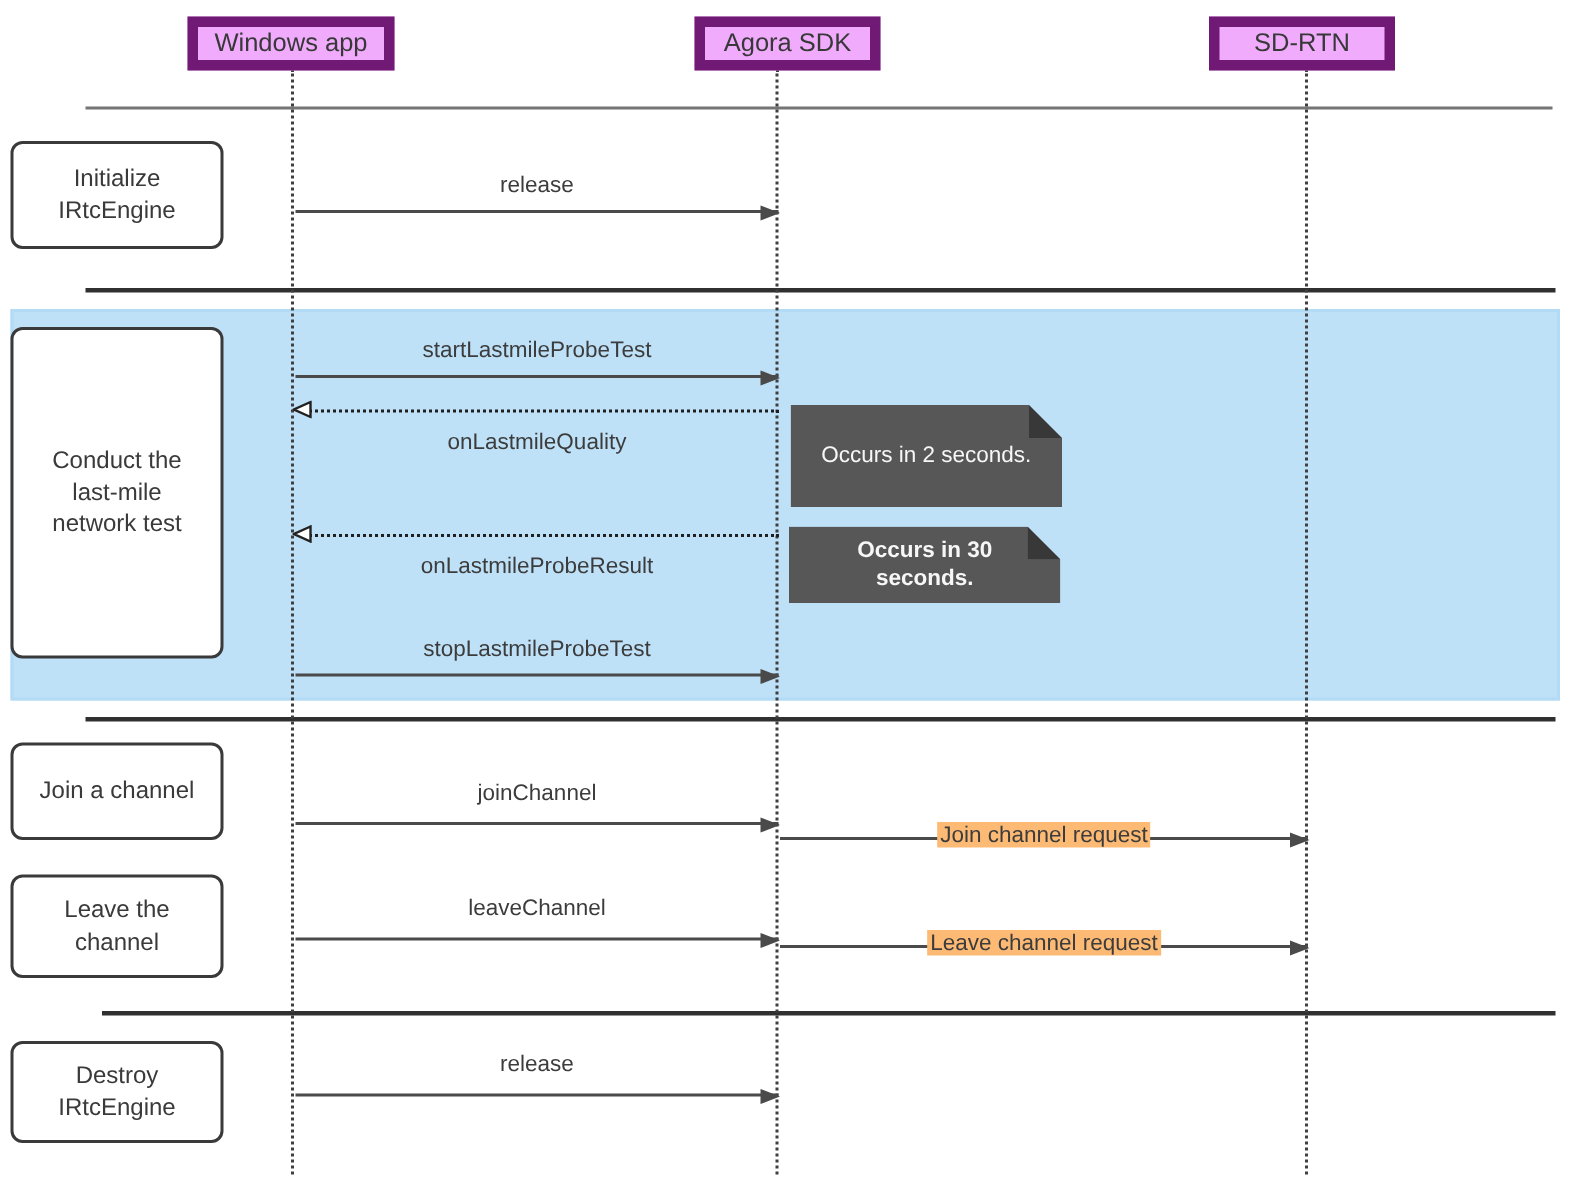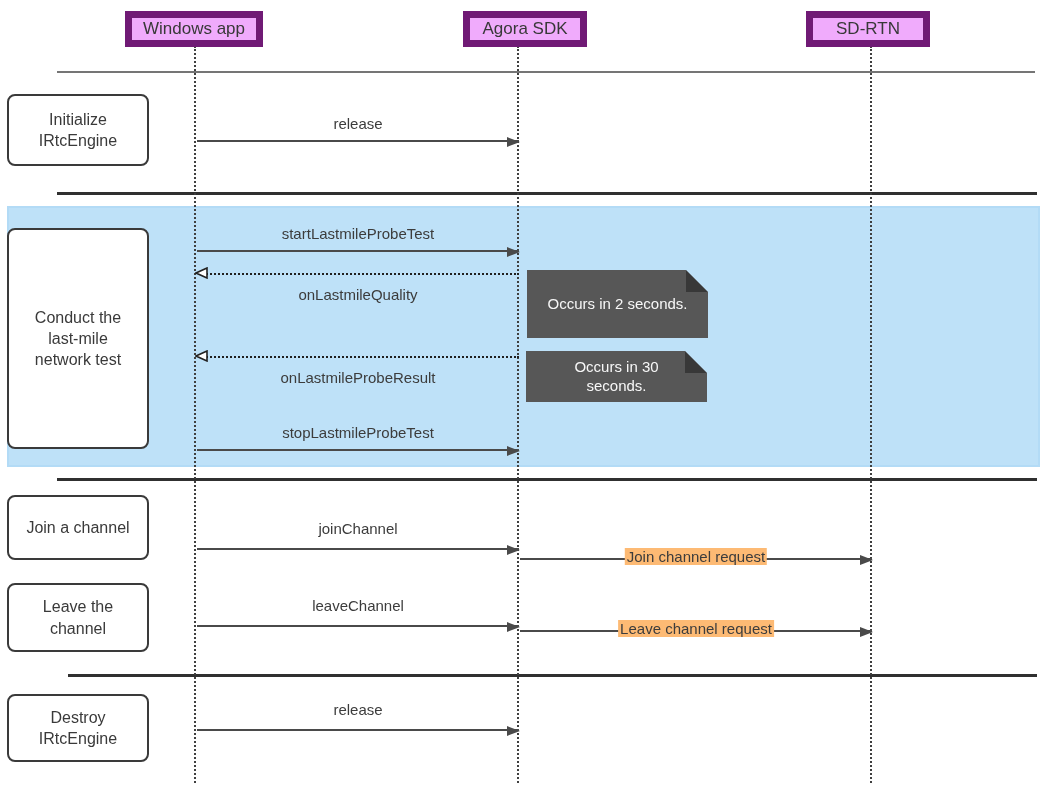--- a/index.html
+++ b/index.html
@@ -67,21 +67,21 @@
     background:#575757;
     clip-path:polygon(0 0, calc(100% - 22px) 0, 100% 22px, 100% 100%, 0 100%);
     display:flex; align-items:center; justify-content:center; text-align:center;
     color:#f7f7f7; font-size:15px; line-height:1.25; z-index:3;
   }
   .note .fold {
     position:absolute; top:0; right:0; width:22px; height:22px;
     background:#383838; clip-path:polygon(0 0, 100% 100%, 0 100%);
   }
   .note-text { position:relative; }
-  .note-narrow .note-text { max-width:118px; }
+  .note-narrow .note-text { max-width:118px;font-weight:bold; }
 </style>
 </head>
 <body>
 
 <div id="canvas">
 
   <div class="band"></div>
 
   <div class="divider div-gray" style="left:57px; top:71px;  width:978px;"></div>
   <div class="divider div-dark" style="left:57px; top:192px; width:980px;"></div>
@@ -98,21 +98,21 @@
   <div class="actor" style="left:806px; width:124px;">
     <span>SD-RTN</span>
   </div>
   <div class="actor" style="left:463px; width:124px;">
     <span>Agora SDK</span>
   </div>
 
   <div class="phase" style="top:94px;  height:72px;">
     <span>Initialize IRtcEngine</span>
   </div>
-  <div class="phase" style="top:228px; height:221px;">
+  <div class="phase" style="top:218px; height:221px;">
     <span>Conduct the last-mile network test</span>
   </div>
   <div class="phase" style="top:583px; height:69px;">
     <span>Leave the channel</span>
   </div>
   <div class="phase" style="top:495px; height:65px;">
     <span>Join a channel</span>
   </div>
   <div class="phase" style="top:694px; height:68px;">
     <span>Destroy IRtcEngine</span>

